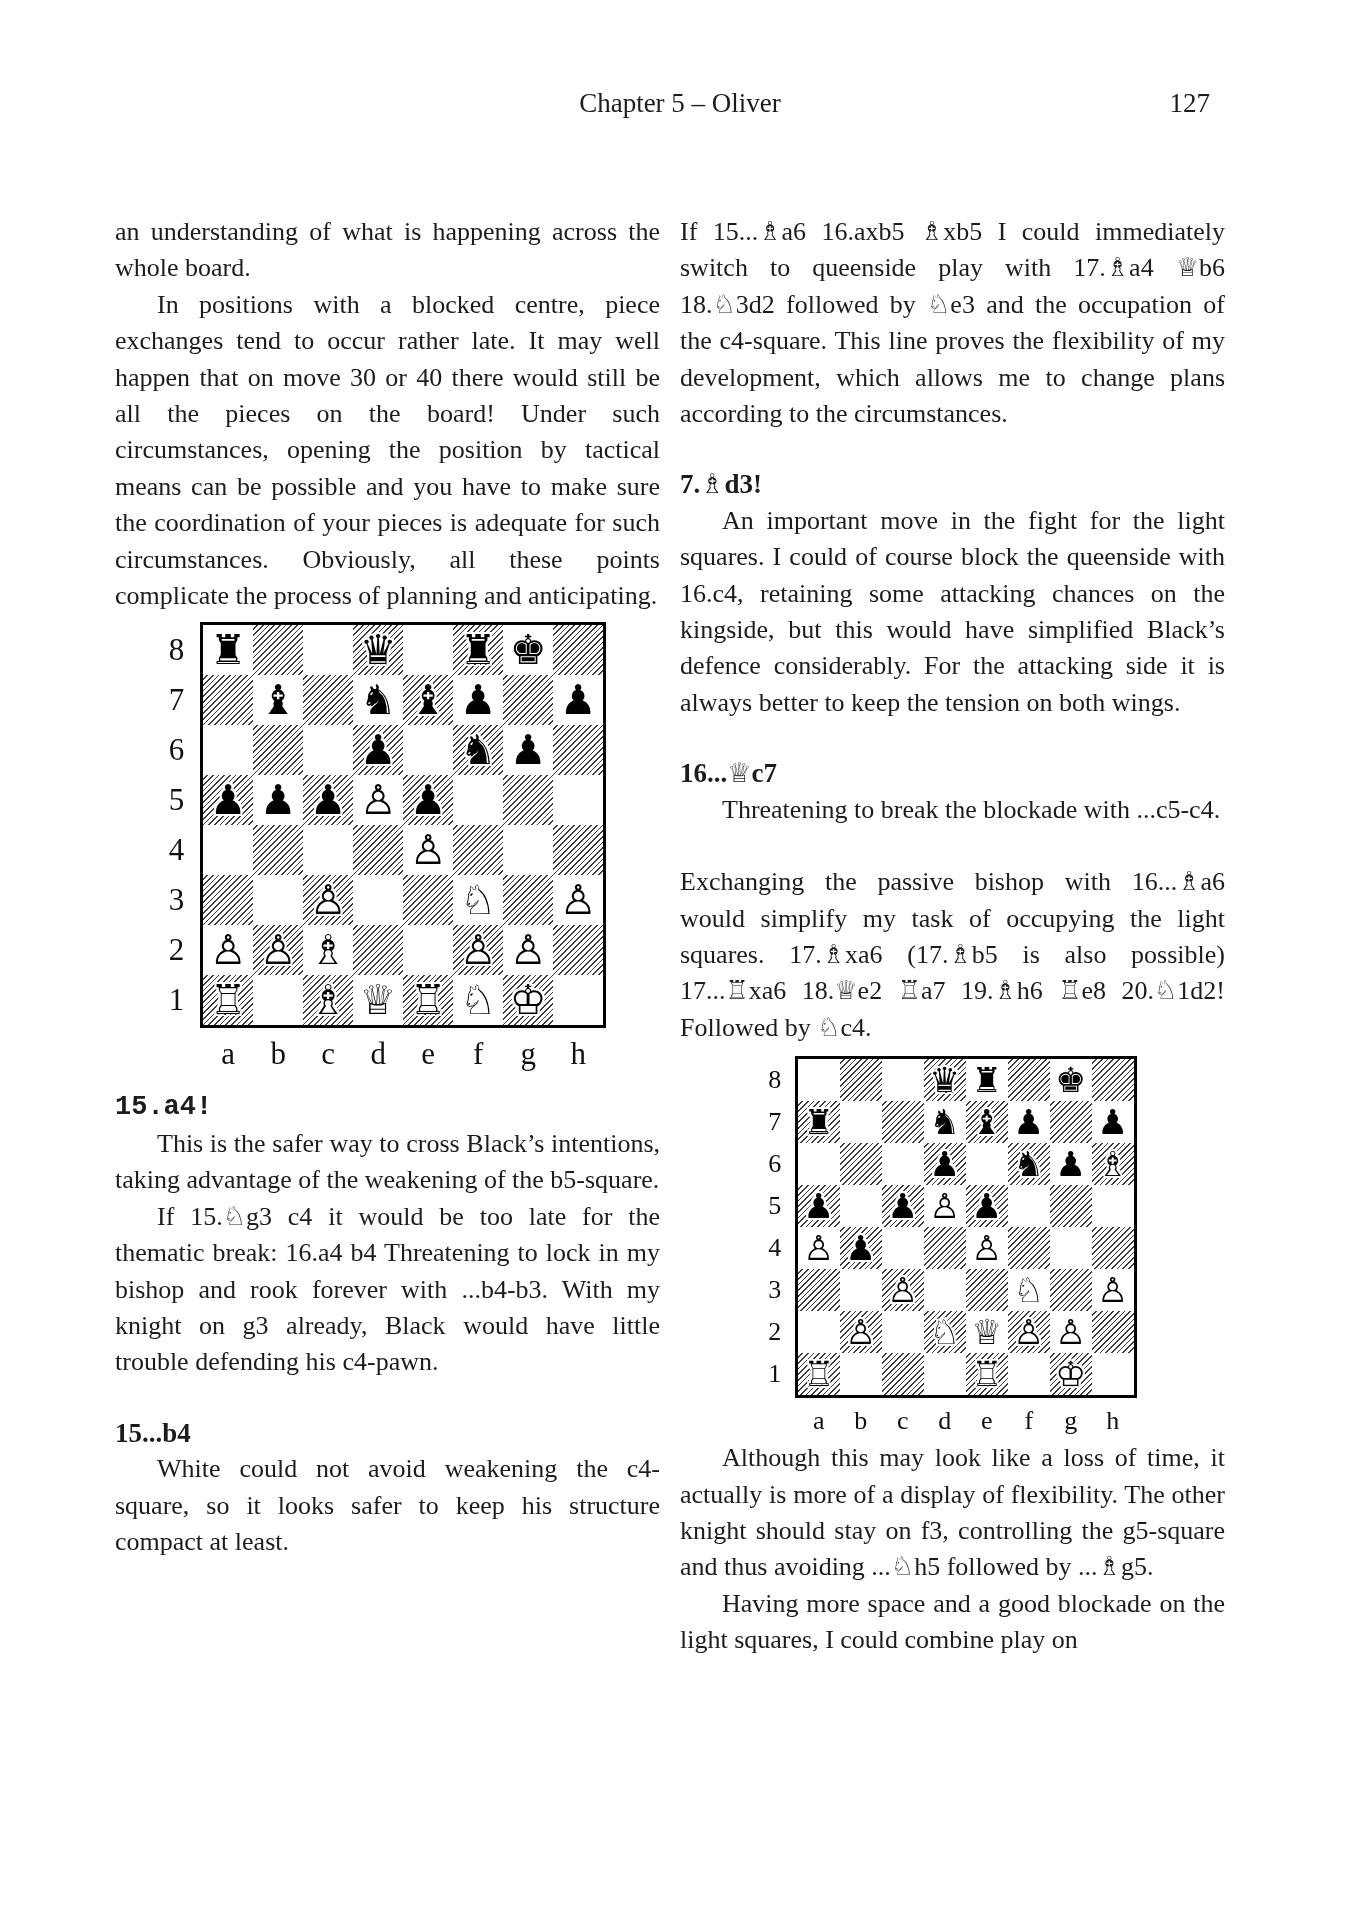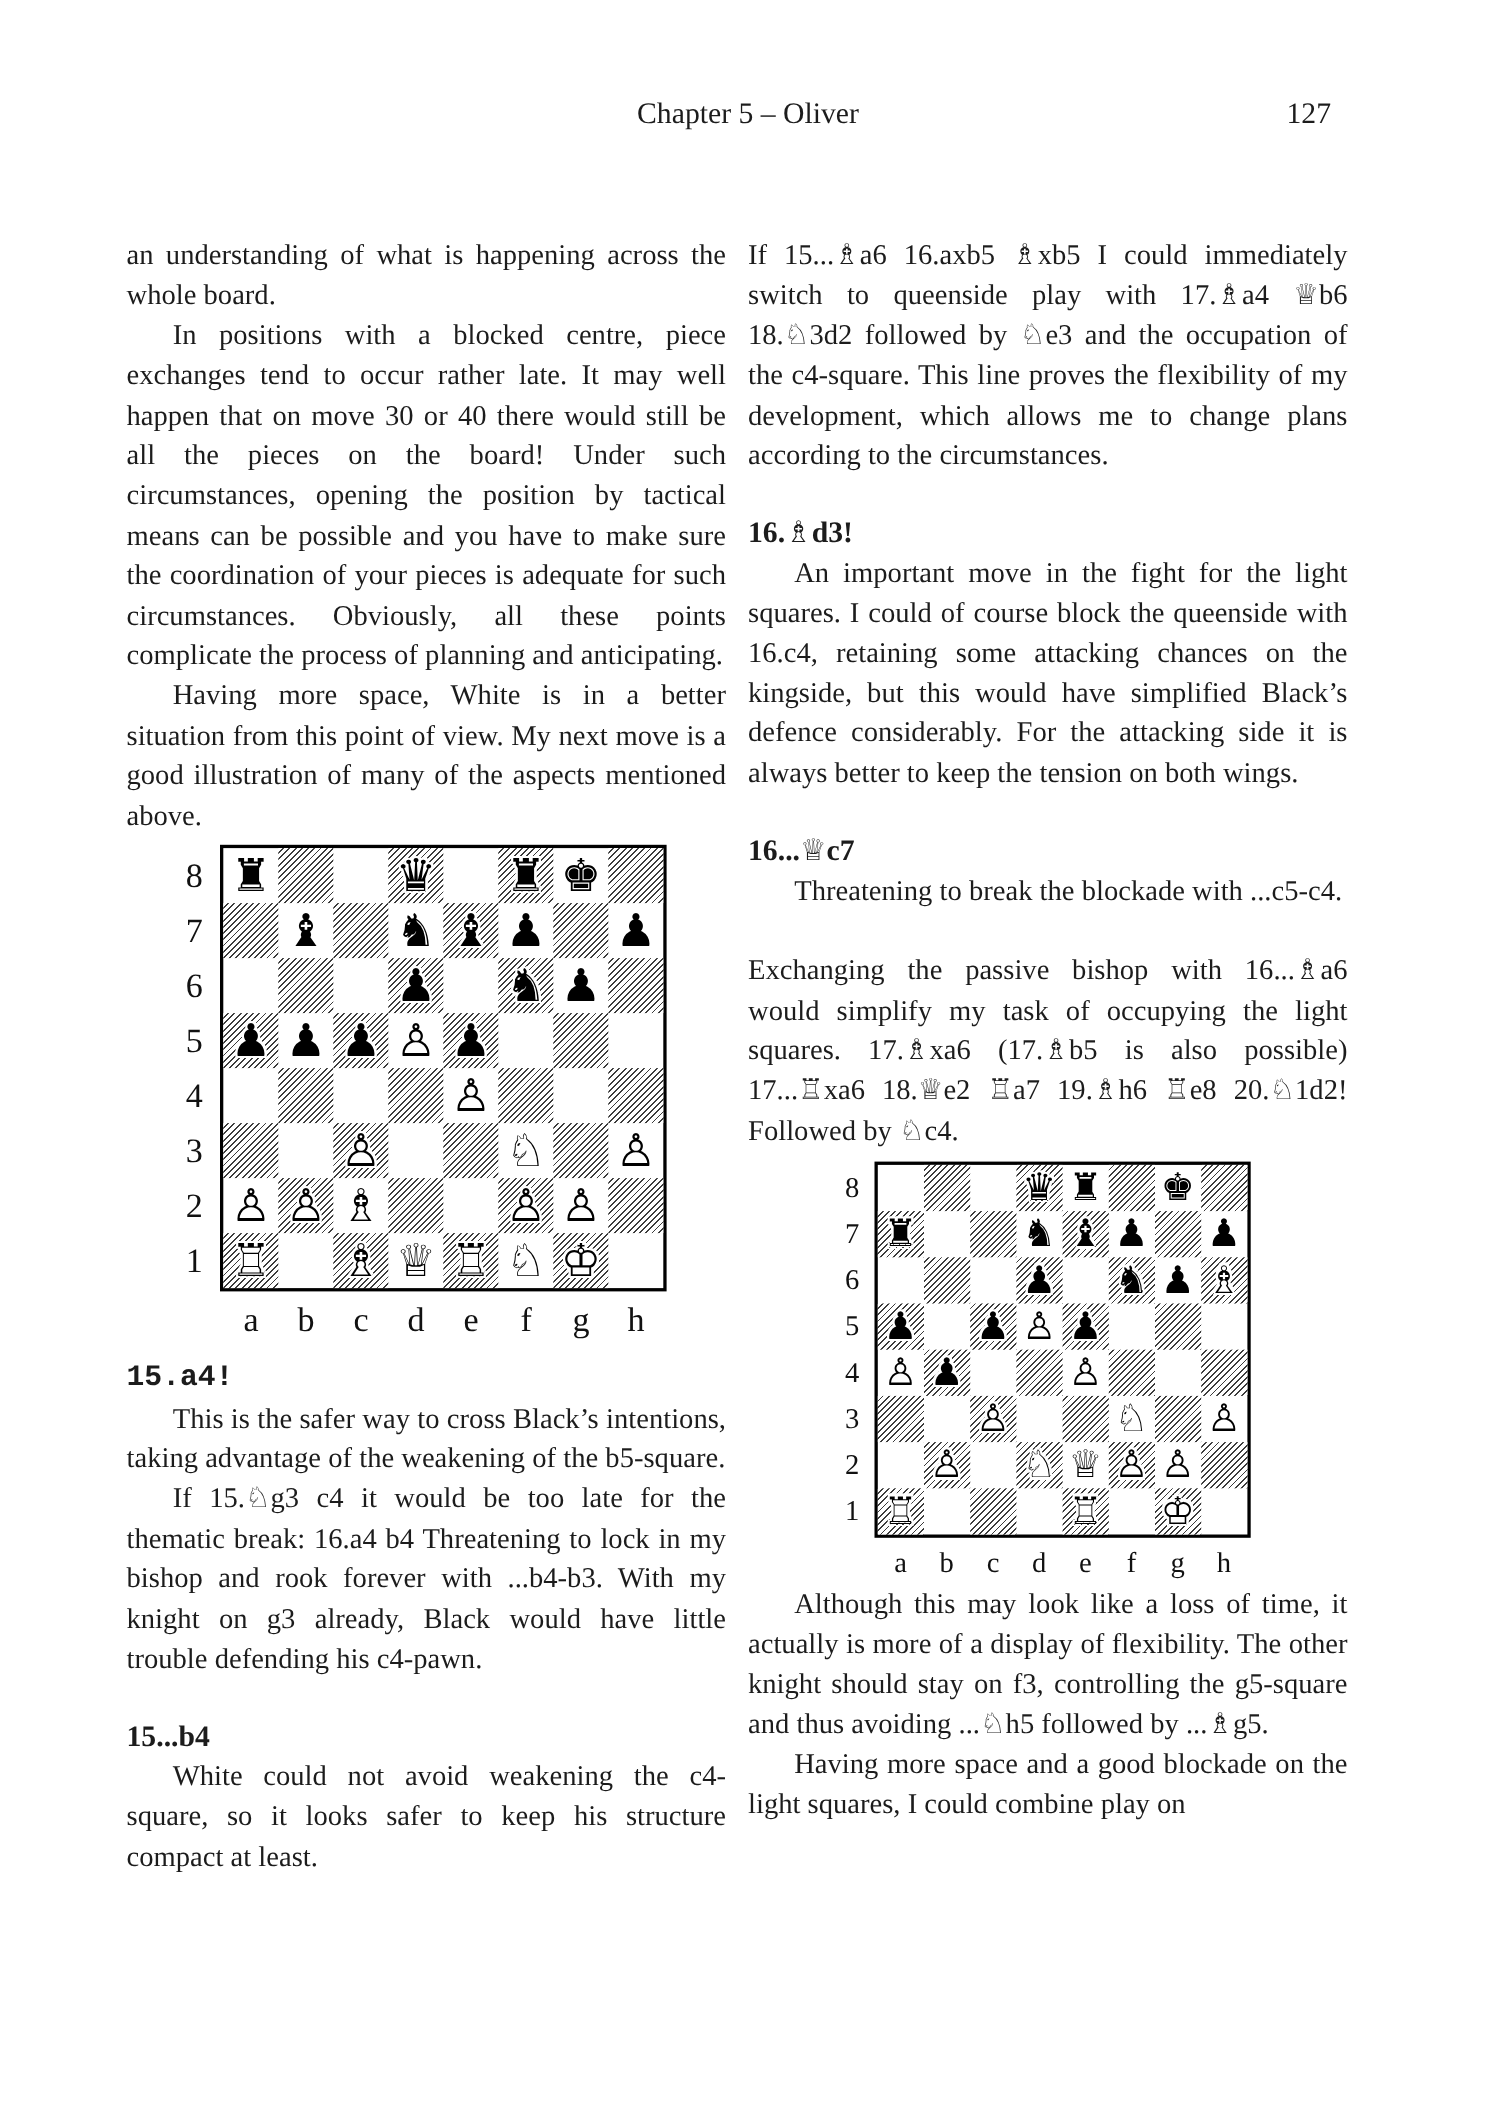--- a/index.html
+++ b/index.html
@@ -52,21 +52,20 @@
   <div class="page-header">
     <span class="chapter-title">Chapter 5 – Oliver</span>
     <span class="page-number">127</span>
   </div>
 
   <div class="columns">
 
     <div class="col">
       <p class="body-text noindent">an understanding of what is happening across the whole board.</p>
       <p class="body-text">In positions with a blocked centre, piece exchanges tend to occur rather late. It may well happen that on move 30 or 40 there would still be all the pieces on the board! Under such circumstances, opening the position by tactical means can be possible and you have to make sure the coordination of your pieces is adequate for such circumstances. Obviously, all these points complicate the process of planning and anticipating.</p>
-      <p class="body-text">Having more space, White is in a better situation from this point of view. My next move is a good illustration of many of the aspects mentioned above.</p>
 
       <div class="diagram-wrap">
         <div class="diagram" style="--sq:50px">
             <div class="ranks">
               <div class="rank-label">8</div>
               <div class="rank-label">7</div>
               <div class="rank-label">6</div>
               <div class="rank-label">5</div>
               <div class="rank-label">4</div>
               <div class="rank-label">3</div>
@@ -250,21 +249,21 @@
 
       <p class="move-heading after-diagram">15.a4!</p>
       <p class="body-text">This is the safer way to cross Black’s intentions, taking advantage of the weakening of the b5-square.</p>
       <p class="body-text">If 15.♘g3 c4 it would be too late for the thematic break: 16.a4 b4 Threatening to lock in my bishop and rook forever with ...b4-b3. With my knight on g3 already, Black would have little trouble defending his c4-pawn.</p>
       <p class="move-heading">15...b4</p>
       <p class="body-text">White could not avoid weakening the c4-square, so it looks safer to keep his structure compact at least.</p>
     </div>
 
     <div class="col">
       <p class="body-text noindent">If 15...♗a6 16.axb5 ♗xb5 I could immediately switch to queenside play with 17.♗a4 ♕b6 18.♘3d2 followed by ♘e3 and the occupation of the c4-square. This line proves the flexibility of my development, which allows me to change plans according to the circumstances.</p>
-      <p class="move-heading">16.♗d3!</p>
+      <p class="move-heading">7.♗d3!</p>
       <p class="body-text">An important move in the fight for the light squares. I could of course block the queenside with 16.c4, retaining some attacking chances on the kingside, but this would have simplified Black’s defence considerably. For the attacking side it is always better to keep the tension on both wings.</p>
       <p class="move-heading">16...♕c7</p>
       <p class="body-text">Threatening to break the blockade with ...c5-c4.</p>
       <p class="body-text noindent gap-top">Exchanging the passive bishop with 16...♗a6 would simplify my task of occupying the light squares. 17.♗xa6 (17.♗b5 is also possible) 17...♖xa6 18.♕e2 ♖a7 19.♗h6 ♖e8 20.♘1d2! Followed by ♘c4.</p>
 
       <div class="diagram-wrap d2">
         <div class="diagram" style="--sq:42px">
             <div class="ranks">
               <div class="rank-label">8</div>
               <div class="rank-label">7</div>

